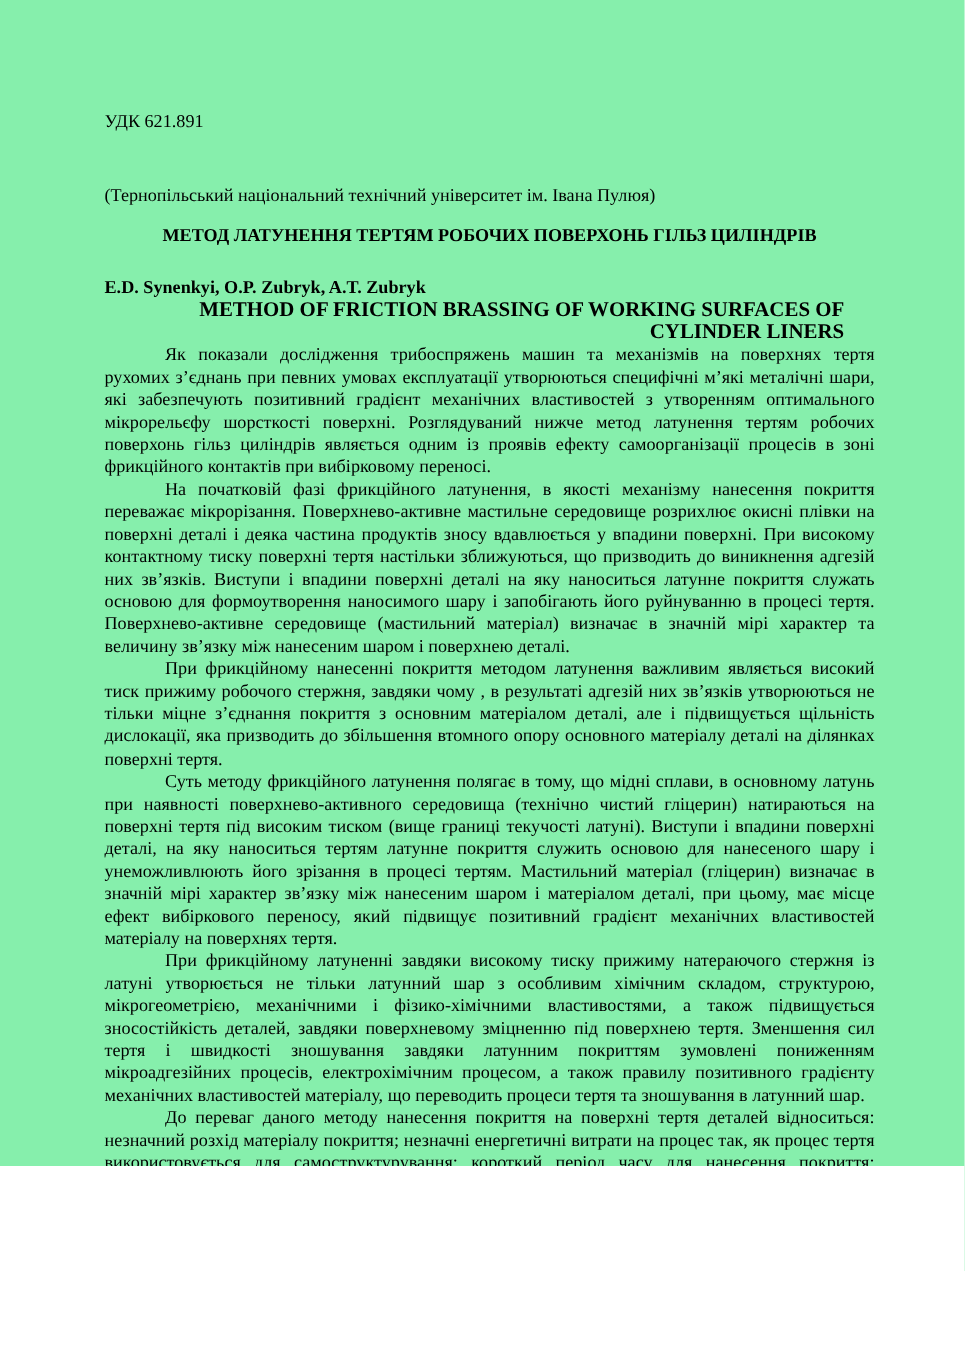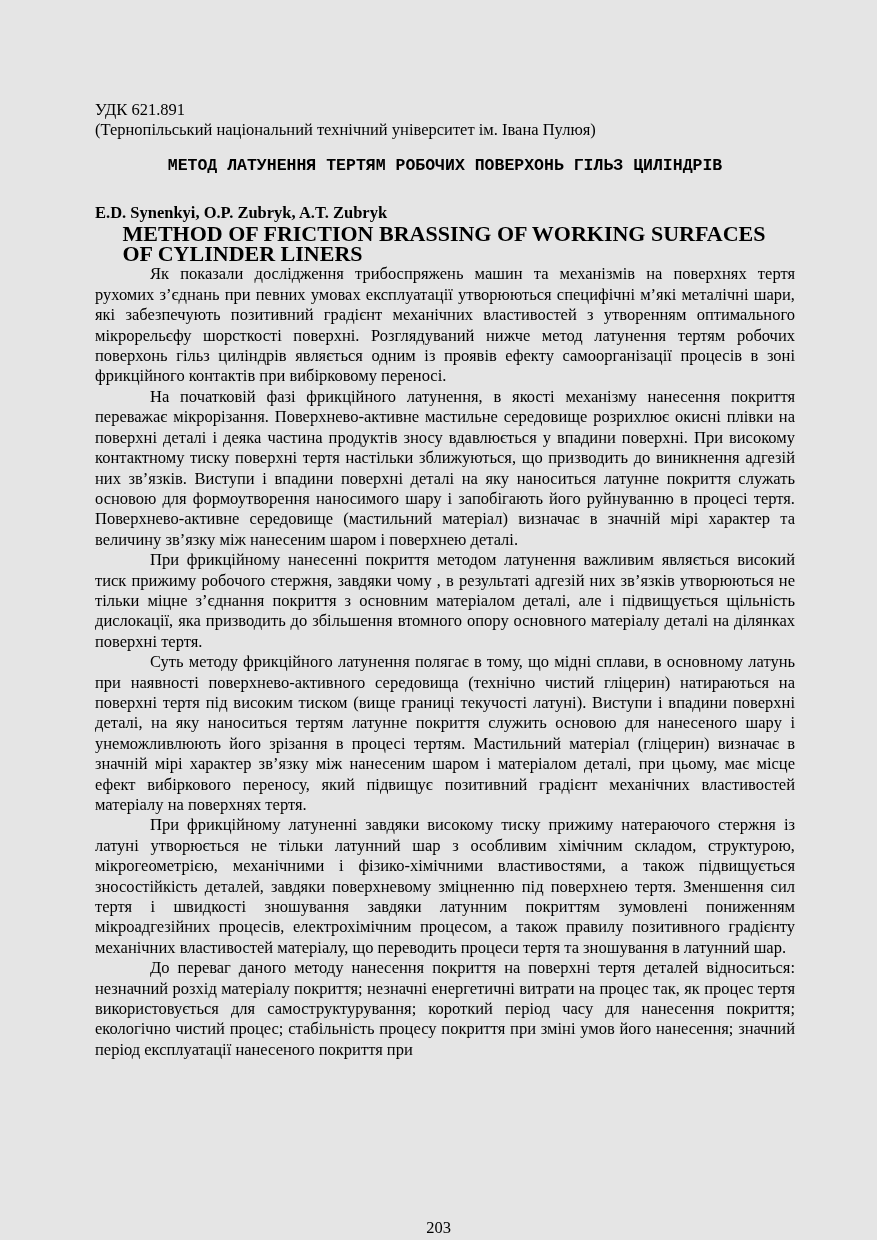--- a/index.html
+++ b/index.html
@@ -3,58 +3,58 @@
 <meta charset="utf-8">
 <style>
   html, body {
     margin: 0;
     padding: 0;
     background: #ffffff;
   }
   .page {
     position: relative;
     width: 877px;
-    height: 1240px;
-    background: #e5e5e5;
+    height: 1060px;
+    background: #86efac;
     color: #000000;
     font-family: "Liberation Serif", "DejaVu Serif", serif;
     font-size: 16.5px;
     line-height: 20.4px;
     overflow: hidden;
   }
   .content {
     position: absolute;
     left: 95px;
     top: 100px;
     width: 700px;
   }
   .udc {
     text-align: left;
   }
   .authors-ua {
     font-weight: bold;
   }
   .affiliation {
     text-align: left;
+    margin-top: 48px;
   }
   .title-ua {
     font-size: 16.5px;
     font-weight: bold;
     text-align: center;
     margin: 15px 0 27px 0;
-    font-family: Liberation Mono, monospace;
   }
   .authors-en {
     font-weight: bold;
     text-align: left;
   }
   .title-en {
-    font-size: 22px;
+    font-size: 19px;
     font-weight: bold;
-    text-align: left;
+    text-align: right;
     max-width: 645px;
     margin: 0 auto;
   }
   .body-text {
   }
   .body-text p {
     margin: 0;
     text-align: justify;
     text-indent: 55px;
   }

